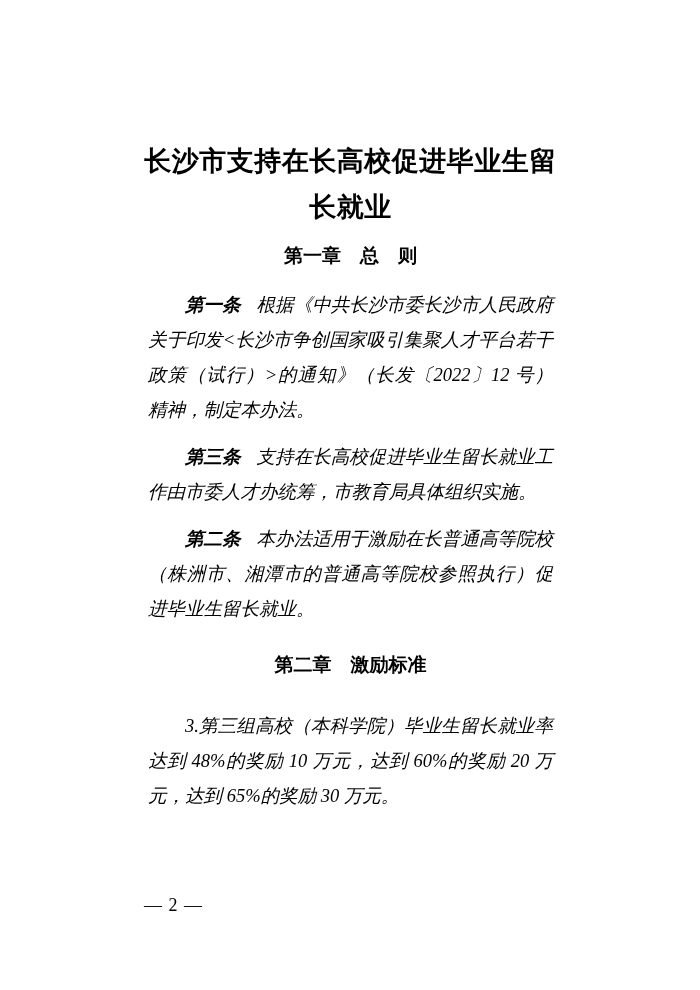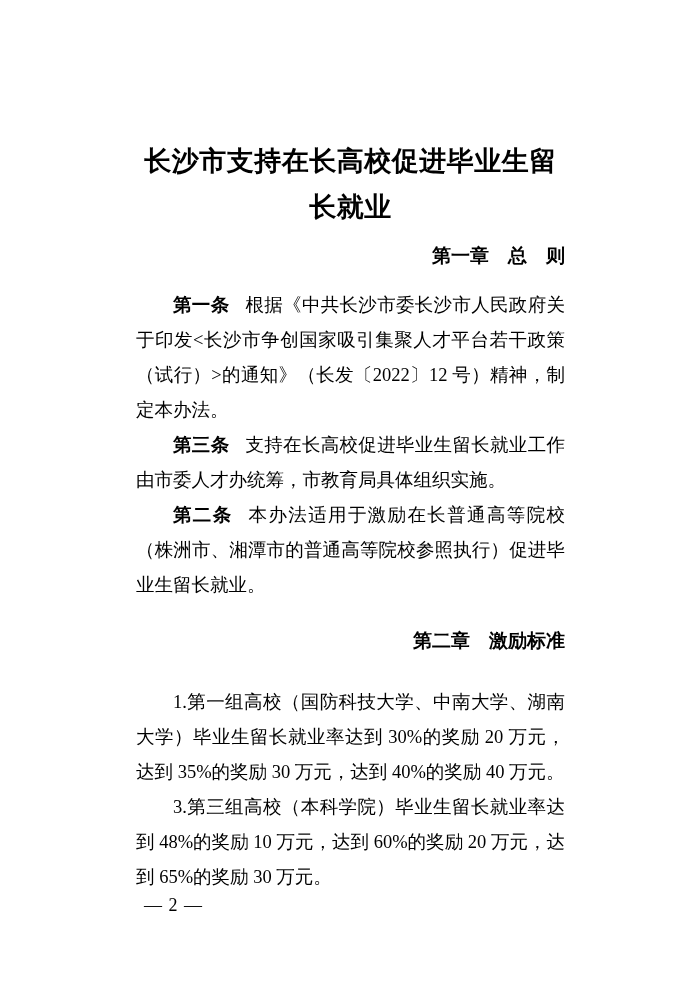--- a/index.html
+++ b/index.html
@@ -18,32 +18,33 @@
     overflow: hidden;
   }
   .doc-title {
     text-align: center;
     font-weight: bold;
     font-size: 27px;
     line-height: 46px;
     letter-spacing: 0.5px;
   }
   .chapter-heading {
-    text-align: right;
+    text-align: center;
     font-family: "Liberation Sans", "DejaVu Sans", sans-serif;
     font-weight: bold;
     font-size: 19px;
     line-height: 36px;
   }
   .chapter-1 { margin: 8px 0 14px 0; }
   .chapter-2 { margin: 20px 0 26px 0; }
   .para {
-    margin: 0;
+    margin: 12px;
     text-align: justify;
     text-indent: 2em;
+    font-style: italic;
   }
   .article-label {
     font-weight: bold;
     margin-right: 16px;
   }
   .page-footer {
     position: absolute;
     left: 92px;
     top: 893px;
     font-size: 18px;
@@ -64,20 +65,19 @@
 
   <p class="para"><span class="article-label">第一条</span><span>根据《中共长沙市委长沙市人民政府关于印发&lt;长沙市争创国家吸引集聚人才平台若干政策（试行）&gt;的通知》（长发〔2022〕12 号）精神，制定本办法。</span></p>
 
   <p class="para"><span class="article-label">第三条</span><span>支持在长高校促进毕业生留长就业工作由市委人才办统筹，市教育局具体组织实施。</span></p>
 
   <p class="para"><span class="article-label">第二条</span><span>本办法适用于激励在长普通高等院校（株洲市、湘潭市的普通高等院校参照执行）促进毕业生留长就业。</span></p>
 
   <div class="chapter-heading chapter-2">第二章　激励标准</div>
 
 
-  <p class="para">1.第一组高校（国防科技大学、中南大学、湖南大学）毕业生留长就业率达到 30%的奖励 20 万元，达到 35%的奖励 30 万元，达到 40%的奖励 40 万元。</p>
 
 
   <p class="para">3.第三组高校（本科学院）毕业生留长就业率达到 48%的奖励 10 万元，达到 60%的奖励 20 万元，达到 65%的奖励 30 万元。</p>
 
   <div class="page-footer">— 2 —</div>
 
 </div>
 
 </body></html>

